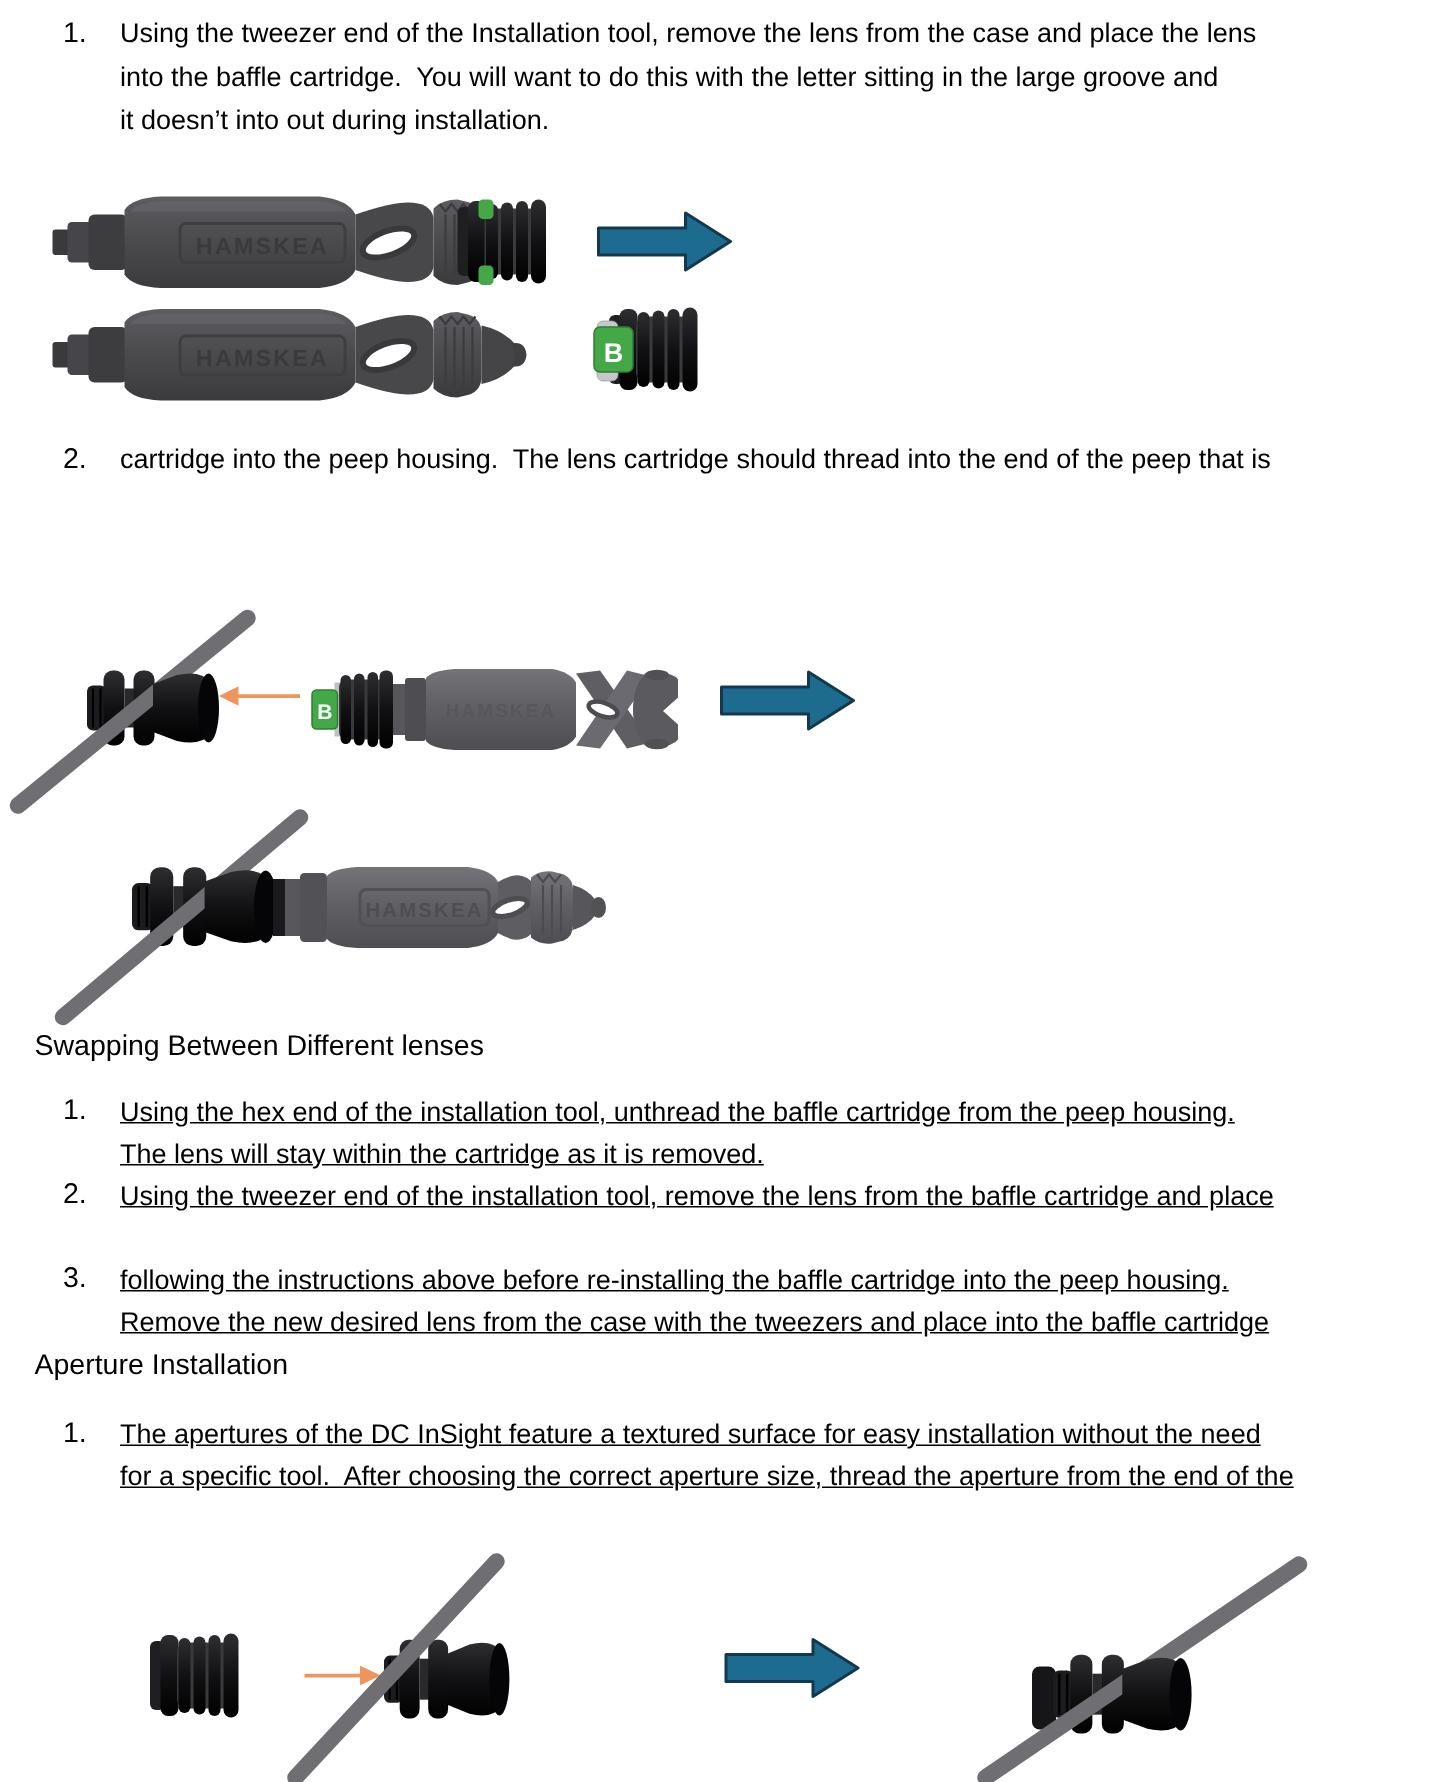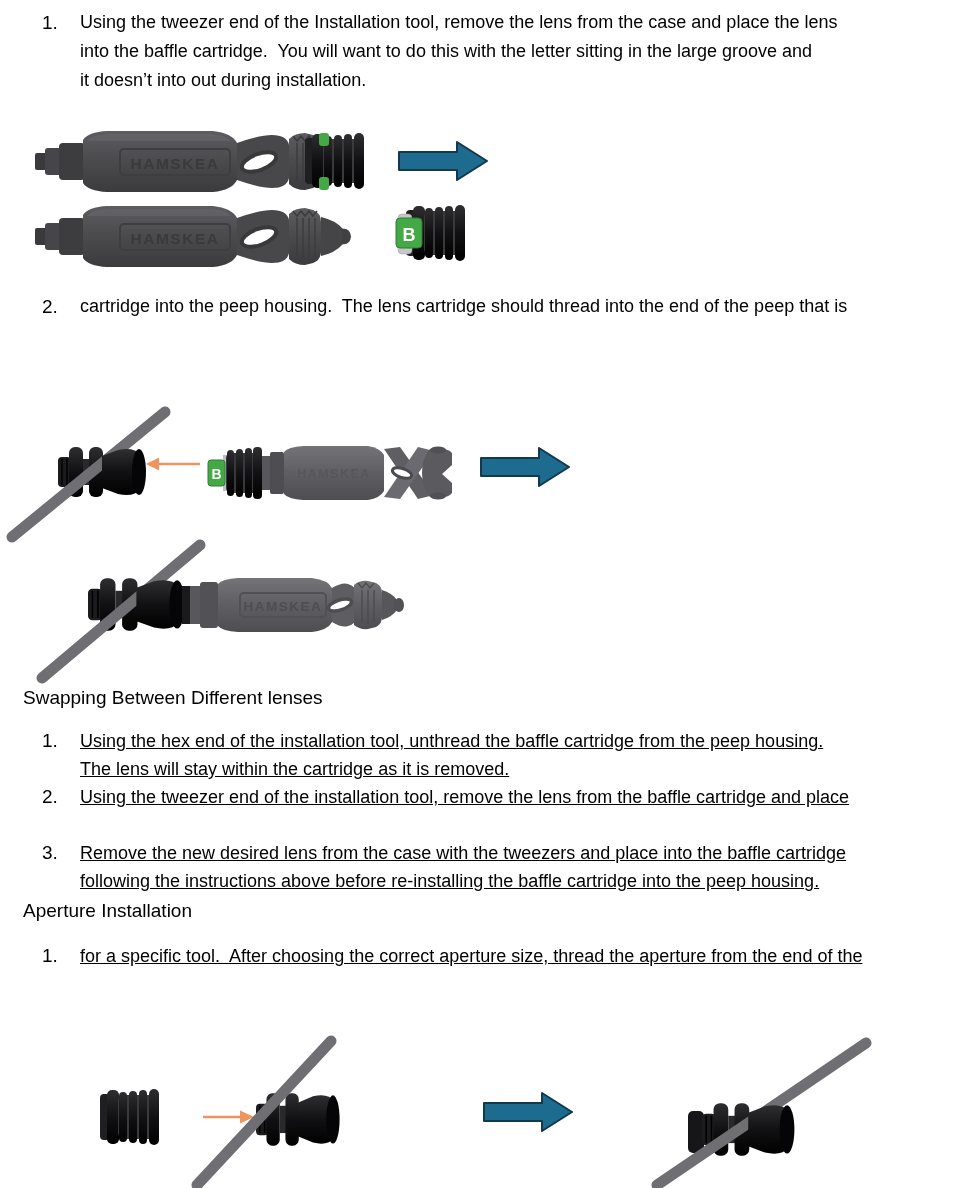--- a/index.html
+++ b/index.html
@@ -201,30 +201,31 @@
   </div>
   <div class="step lh28" style="top:783px">
     <span class="num">2.</span>
     <span class="body-lines">
       <span class="ln">Using the tweezer end of the installation tool, remove the lens from the baffle cartridge and place</span>
     </span>
   </div>
   <div class="step lh28" style="top:839px">
     <span class="num">3.</span>
     <span class="body-lines">
+      <span class="ln">following the instructions above before re-installing the baffle cartridge into the peep housing.</span>
       <span class="ln">Remove the new desired lens from the case with the tweezers and place into the baffle cartridge</span>
-      <span class="ln">following the instructions above before re-installing the baffle cartridge into the peep housing.</span>
     </span>
   </div>
 
   <div class="heading" style="top:899px">Aperture Installation</div>
 
   <div class="step lh28" style="top:942px">
     <span class="num">1.</span>
     <span class="body-lines">
+      <span class="ln">The apertures of the DC InSight feature a textured surface for easy installation without the need</span>
       <span class="ln">for a specific tool.  After choosing the correct aperture size, thread the aperture from the end of the</span>
     </span>
   </div>
 
   <svg class="fig" style="left:0;top:1035px" width="966" height="153" viewBox="0 0 966 153">
 
     <use href="#plug" x="100" y="52"></use>
 
     <g>
       <line x1="203" y1="82" x2="242" y2="82" stroke="#f0945e" stroke-width="2.5"></line>

